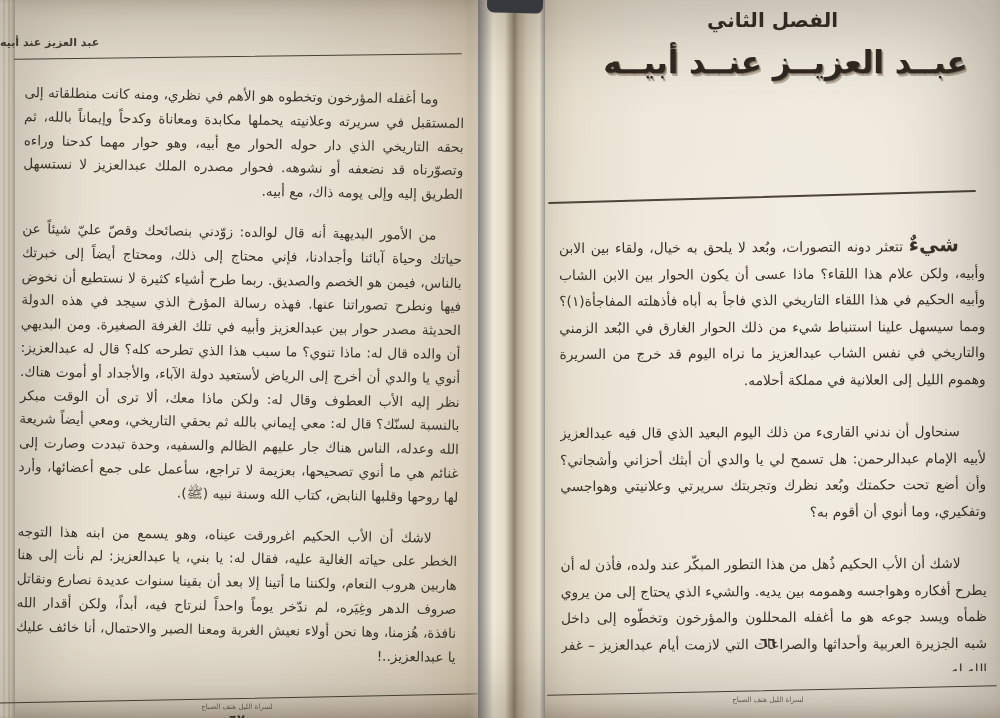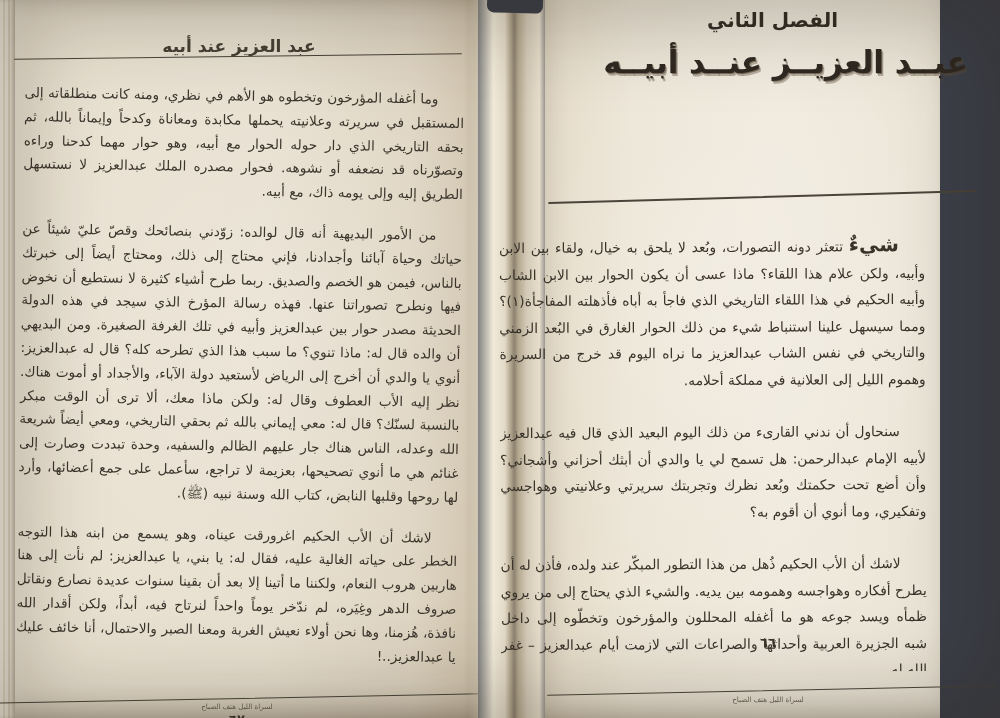--- a/index.html
+++ b/index.html
@@ -13,21 +13,21 @@
   .page{position:absolute;top:0;height:718px;}
   .page-left{
     left:0;width:478px;
     background:
       radial-gradient(120% 90% at 60% 45%, rgba(255,255,255,.20), rgba(0,0,0,0) 60%),
       linear-gradient(90deg,#efe8da 0%,#e9e1d1 6%,#e7dfcf 55%,#ded4c1 86%,#d3c7b1 97%,#c4b7a0 100%),
       #e7dfcf;
     box-shadow:inset 0 -18px 30px -18px rgba(60,45,25,.45), inset 0 14px 22px -16px rgba(60,45,25,.25);
   }
   .page-right{
-    left:545px;width:395px;
+    left:545px;width:455px;
     background:
       radial-gradient(110% 85% at 45% 40%, rgba(255,255,255,.22), rgba(0,0,0,0) 65%),
       linear-gradient(90deg,#d9cfbc 0%,#e6ddcb 7%,#ece5d6 22%,#efe9dc 60%,#ece6d8 100%),
       #ece5d6;
     box-shadow:inset 0 -16px 28px -18px rgba(60,45,25,.40);
   }
   
   .fore-edge{
     position:absolute;left:0;top:0;width:15px;height:718px;
     background:
@@ -47,22 +47,22 @@
     background:#3c404a;border-radius:0 0 7px 7px;transform:rotate(1.5deg);
   }
   
   .rule{position:absolute;background:#4a443a;height:1.4px;border-radius:1px;}
   .rule-header-left{left:14px;top:56px;width:448px;transform:rotate(-.7deg);}
   .rule-title-right{left:3px;top:196px;width:428px;transform:rotate(-1.6deg);height:1.6px;}
   .rule-footer-left{left:-4px;top:698px;width:486px;transform:rotate(-1.1deg);}
   .rule-footer-right{left:2px;top:690px;width:450px;transform:rotate(-1.2deg);}
   
   .running-header{
-    position:absolute;top:36px;left:0;width:478px;text-align:center;
-    font-size:17px;font-weight:bold;color:#464035;letter-spacing:.3px;
+    position:absolute;top:36px;left:0;width:478px;text-align:left;
+    font-size:11px;font-weight:bold;color:#464035;letter-spacing:.3px;
   }
   .body-left{
     position:absolute;top:88px;right:18px;width:440px;height:585px;overflow:hidden;
     direction:rtl;text-align:justify;
     font-size:13.6px;line-height:23.8px;color:#3b352c;
     transform:rotate(.9deg);transform-origin:center right;
   }
   .body-left p{margin:0 0 17px 0;text-indent:26px;}
   .chapter-label{
     position:absolute;top:8px;left:0;width:455px;text-align:center;

